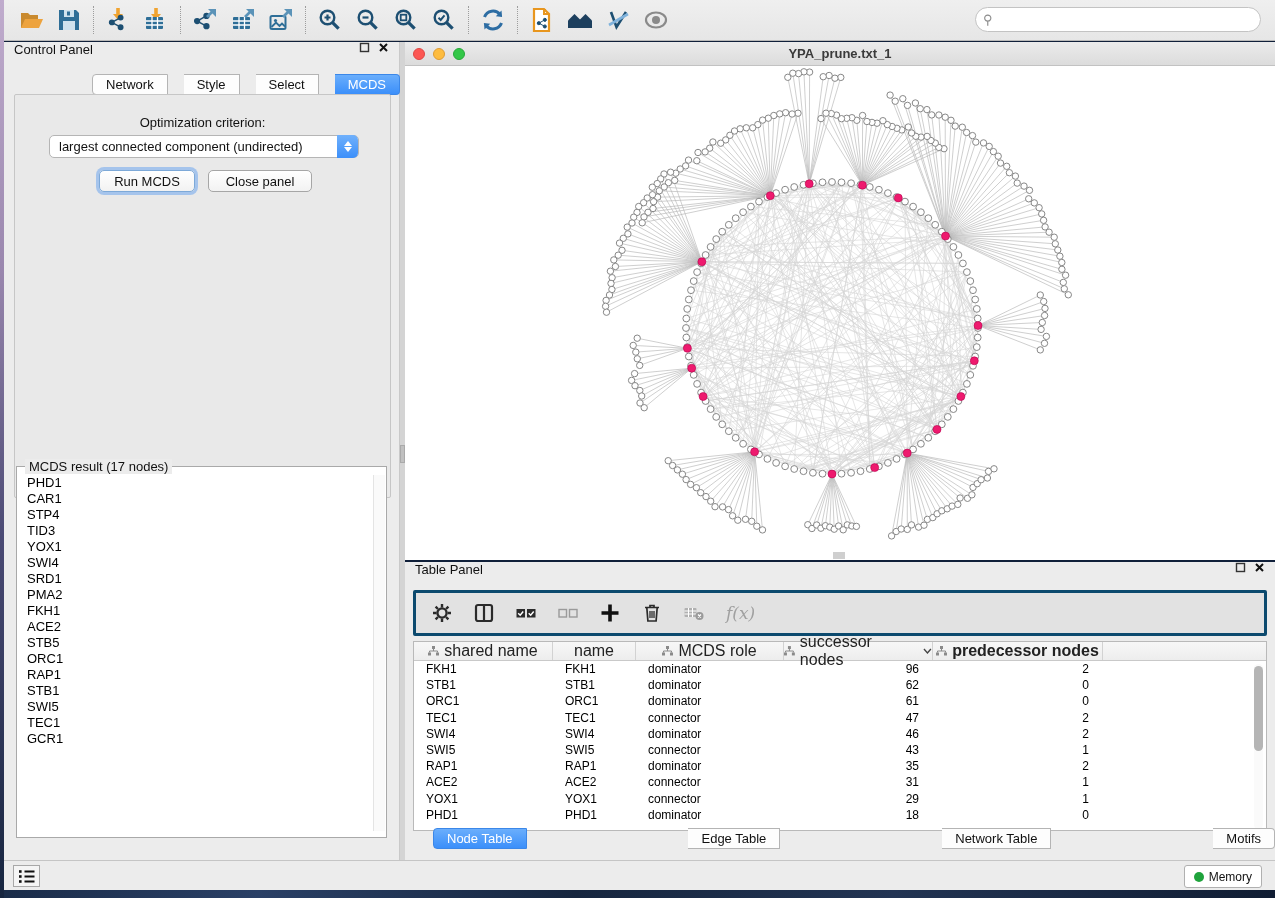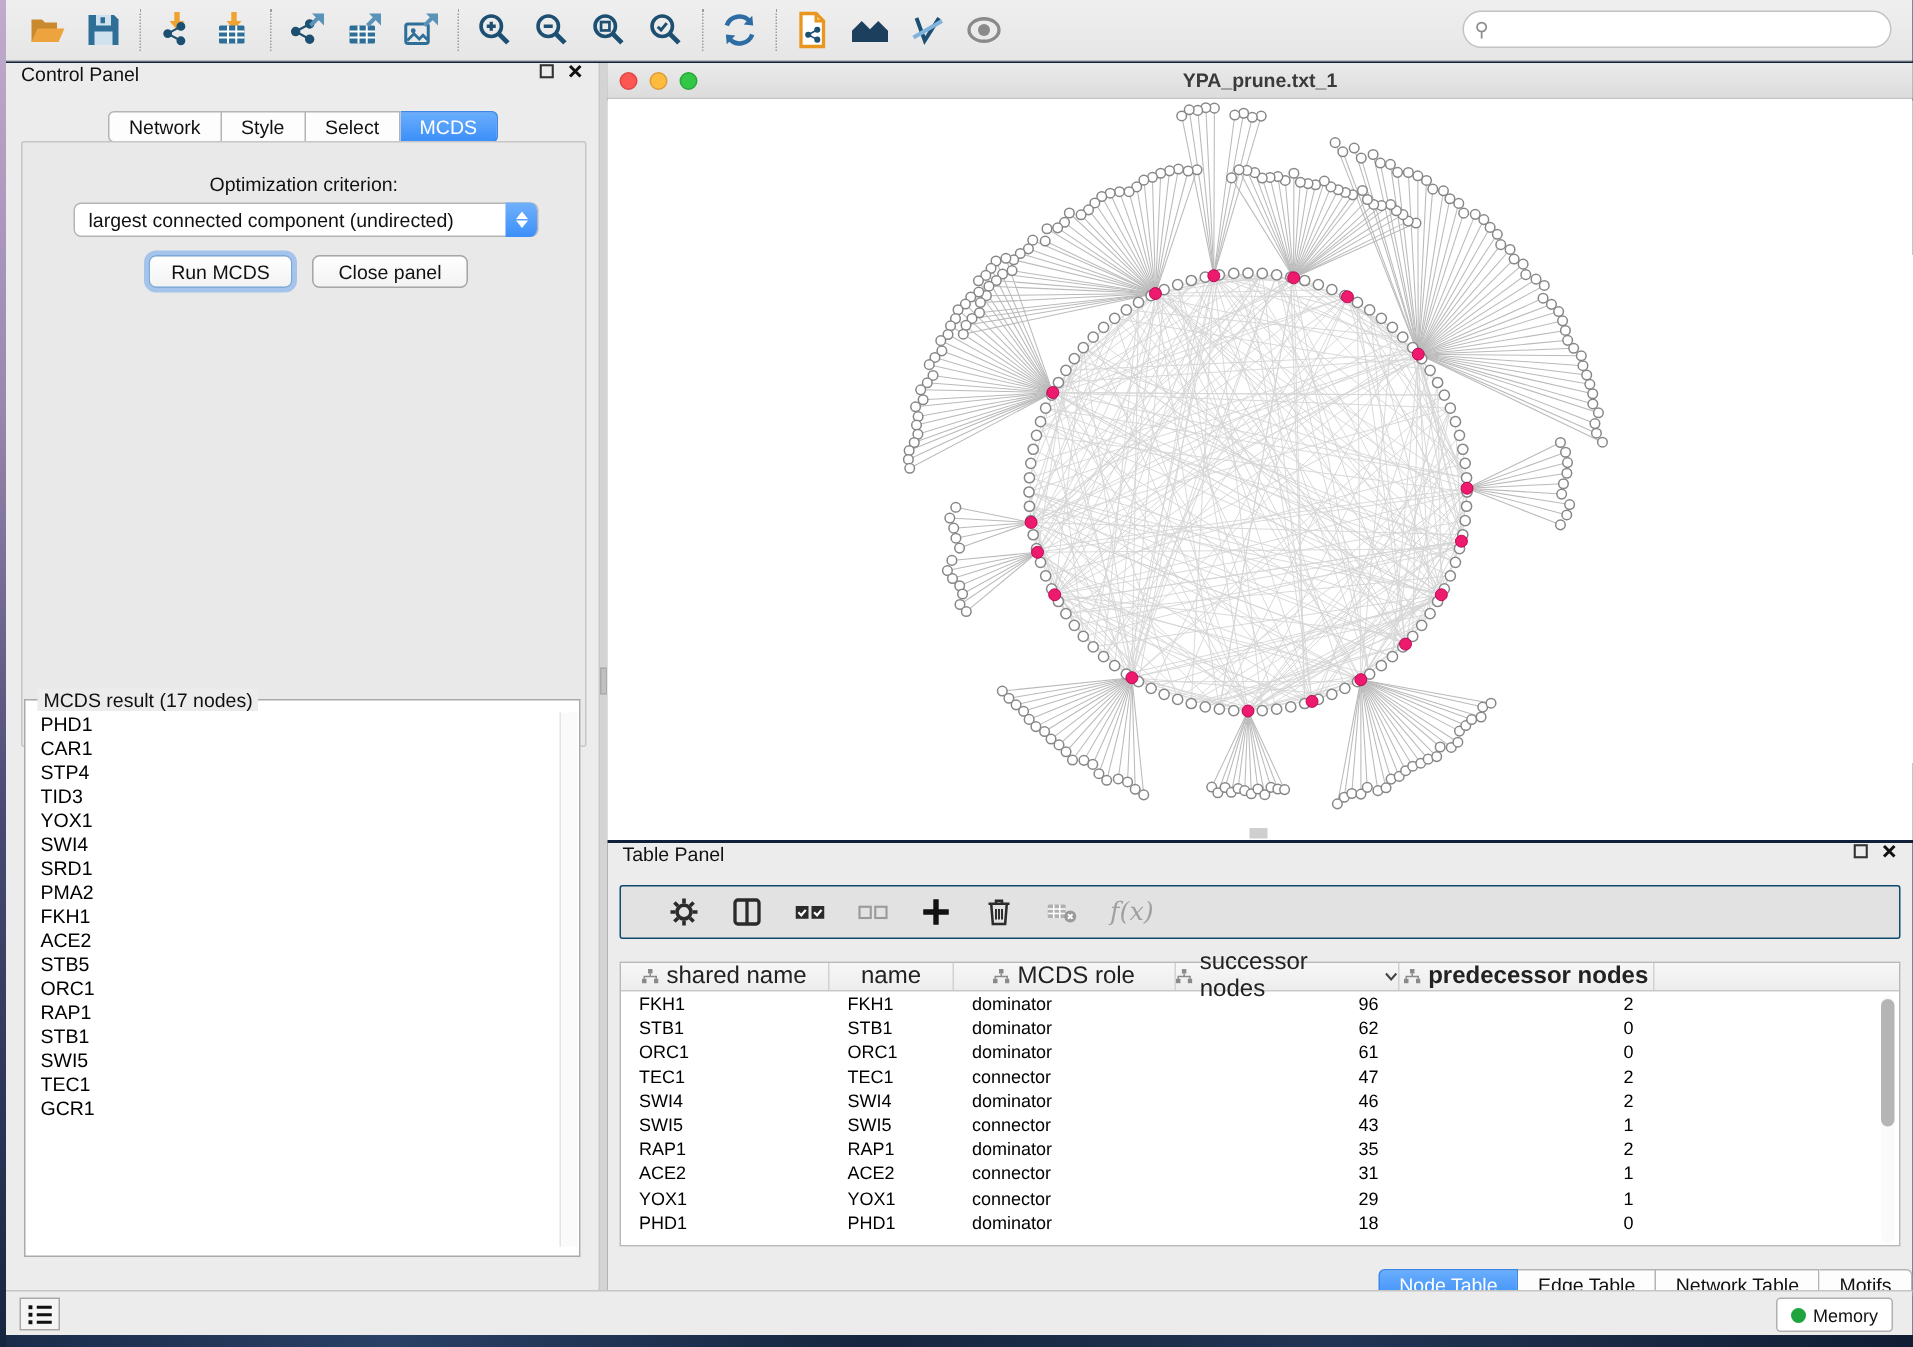--- a/index.html
+++ b/index.html
@@ -17,21 +17,21 @@
   .tb-sep { width:1px; height:28px; margin:0 5px; border-left:1px dotted #9d9d9d; }
   #search-wrap { position:absolute; right:14px; top:7px; }
   #search-input { width:286px; height:25px; border:1px solid #c3c3c3; border-radius:13px; background:#fff; padding:0 10px 0 26px; font-size:12px; outline:none; color:#333; }
   #search-icon { position:absolute; left:8px; top:5px; color:#8d8d8d; font-size:13px; }
 
   
   #control-panel { left:4px; top:42px; width:396px; height:818px; background:#ececec; border-right:1px solid #c9c9c9; }
   .panel-head { height:26px; display:flex; align-items:flex-start; padding:0 10px; }
   .panel-title { font-size:13px; color:#111; }
   .panel-btns { margin-left:auto; display:flex; gap:8px; align-items:center; }
-  .tabbar { position:absolute; left:68px; top:32px; display:flex; }
+  .tabbar { position:absolute; left:88px; top:32px; display:flex;gap:16px; }
   .tab { height:21px; padding:0 13px; font-size:13px; display:flex; align-items:center; background:#fdfdfd; border:1px solid #b4b4b4; border-left:none; color:#111; }
   .tab:first-child { border-left:1px solid #b4b4b4; border-radius:4px 0 0 4px; }
   .tab:last-child { border-radius:0 4px 4px 0; }
   .tab.active { background:linear-gradient(#6aaefc,#3b8ffa); color:#fff; border-color:#3b87e8; }
   #tab-content { position:absolute; left:10px; top:52px; width:377px; height:404px; background:#e9e9e9; border:1px solid #c6c6c6; border-radius:2px; }
   #opt-label { position:absolute; left:0; top:20px; width:100%; text-align:center; font-size:13px; color:#111; }
   #criterion { position:absolute; left:34px; top:40px; width:310px; height:23px; background:#fff; border:1px solid #b5b5b5; border-radius:5px; font-size:13px; display:flex; align-items:center; padding-left:9px; color:#111; }
   #criterion-stepper { position:absolute; right:0; top:-1px; width:21px; height:23px; background:linear-gradient(#70b1fc,#3c8ffa); border-radius:0 5px 5px 0; display:flex; flex-direction:column; align-items:center; justify-content:center; gap:1px; }
   .chev { width:0; height:0; border-left:4px solid transparent; border-right:4px solid transparent; }
   .chev.up { border-bottom:5px solid #fff; }
@@ -55,32 +55,32 @@
   .light { width:12px; height:12px; border-radius:50%; margin-left:8px; }
   #light-red { background:#fc5753; border:1px solid #df4744; }
   #light-yellow { background:#fdbc40; border:1px solid #de9c34; }
   #light-green { background:#33c748; border:1px solid #27a83a; }
   #net-title { position:absolute; left:0; width:100%; text-align:center; font-size:13px; font-weight:600; color:#3a3a3a; }
   #net-canvas { position:absolute; left:0; top:25px; width:870px; height:493px; background:#fff; }
   #net-grip { position:absolute; left:428px; bottom:1px; width:12px; height:7px; background:#cfcfcf; }
 
   
   #table-panel { left:405px; top:562px; width:870px; height:298px; background:#ececec; }
-  #tp-toolbar { position:absolute; left:8px; top:28px; width:854px; height:36px; background:#e2e2e2; border:1px solid #0c4a6e; border-radius:2px; display:flex; align-items:center; padding-left:32px; gap:22px; }
+  #tp-toolbar { position:absolute; left:8px; top:28px; width:854px; height:46px; background:#e2e2e2; border:3px solid #0c4a6e; border-radius:2px; display:flex; align-items:center; padding-left:16px; gap:22px; }
   .tp-icon { display:flex; align-items:center; justify-content:center; }
   #fx-icon { font-family:"DejaVu Serif",serif; font-style:italic; font-size:17px; color:#a0a0a0; }
   #node-table { position:absolute; left:8px; top:79px; width:854px; height:190px; background:#fff; border:1px solid #b9b9b9; }
   #thead { display:flex; height:19px; background:linear-gradient(#f7f7f7,#ededed); border-bottom:1px solid #c9c9c9; }
   .th { display:flex; align-items:center; justify-content:center; gap:5px; font-size:16px; color:#222; border-right:1px solid #d2d2d2; }
   .tbody-row { display:flex; height:16.2px; align-items:center; }
   .td { font-size:12px; color:#000; overflow:hidden; white-space:nowrap; }
   .td.num { text-align:right; }
   #t-scroll { position:absolute; right:3px; top:22px; width:9px; height:165px; background:#fafafa; border-radius:5px; }
   #t-thumb { position:absolute; left:0; top:2px; width:9px; height:85px; background:#b5b5b5; border-radius:5px; }
-  #tp-tabs { position:absolute; left:0; right:0; top:284px; display:flex; justify-content:flex-end;padding-left:28px; }
+  #tp-tabs { position:absolute; left:0; right:0; top:266px; display:flex; justify-content:space-between;padding-left:28px; }
   .tp-tab { height:21px; padding:0 13px; font-size:13px; display:flex; align-items:center; background:#fdfdfd; border:1px solid #b4b4b4; border-left:none; color:#111; }
   .tp-tab:first-child { border-left:1px solid #b4b4b4; border-radius:4px 0 0 4px; }
   .tp-tab:last-child { border-radius:0 4px 4px 0; }
   .tp-tab.active { background:linear-gradient(#6aaefc,#3b8ffa); color:#fff; border-color:#3b87e8; }
 
   
   #status-bar { left:4px; top:860px; width:1271px; height:30px; background:#ececec; border-top:1px solid #c5c5c5; }
   #layout-btn { position:absolute; left:9px; top:4px; width:27px; height:22px; background:#f5f5f5; border:1px solid #a8a8a8; display:flex; align-items:center; justify-content:center; }
   #memory-btn { position:absolute; right:13px; top:4px; height:23px; padding:0 9px; background:#fff; border:1px solid #b0b0b0; border-radius:3px; display:flex; align-items:center; gap:5px; font-size:12px; color:#111; }
   #memory-dot { width:10px; height:10px; border-radius:50%; background:#1fa33c; }

